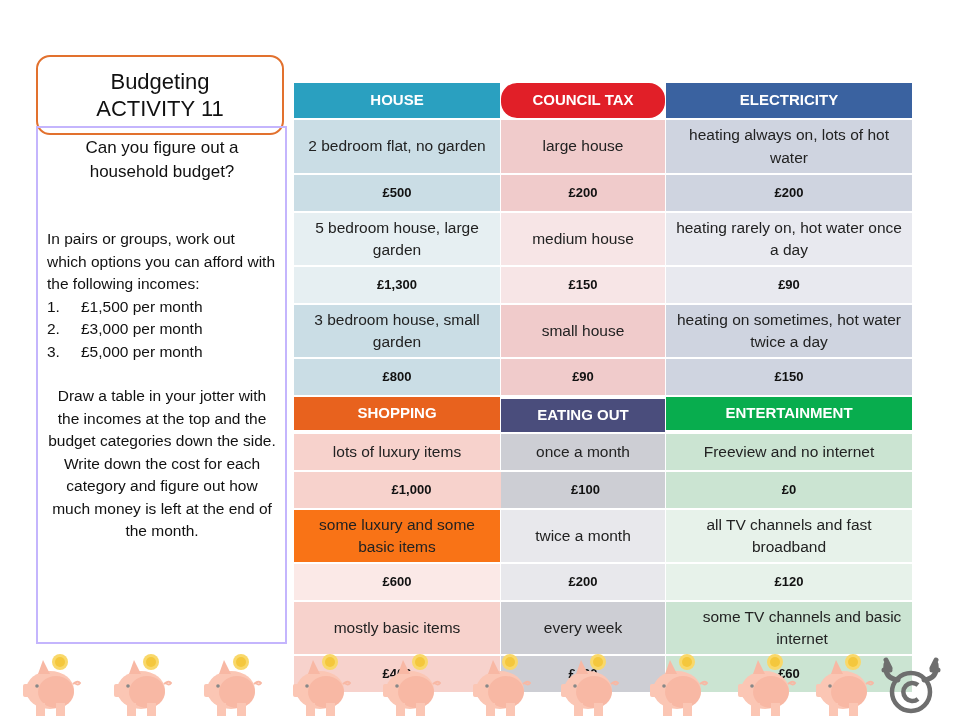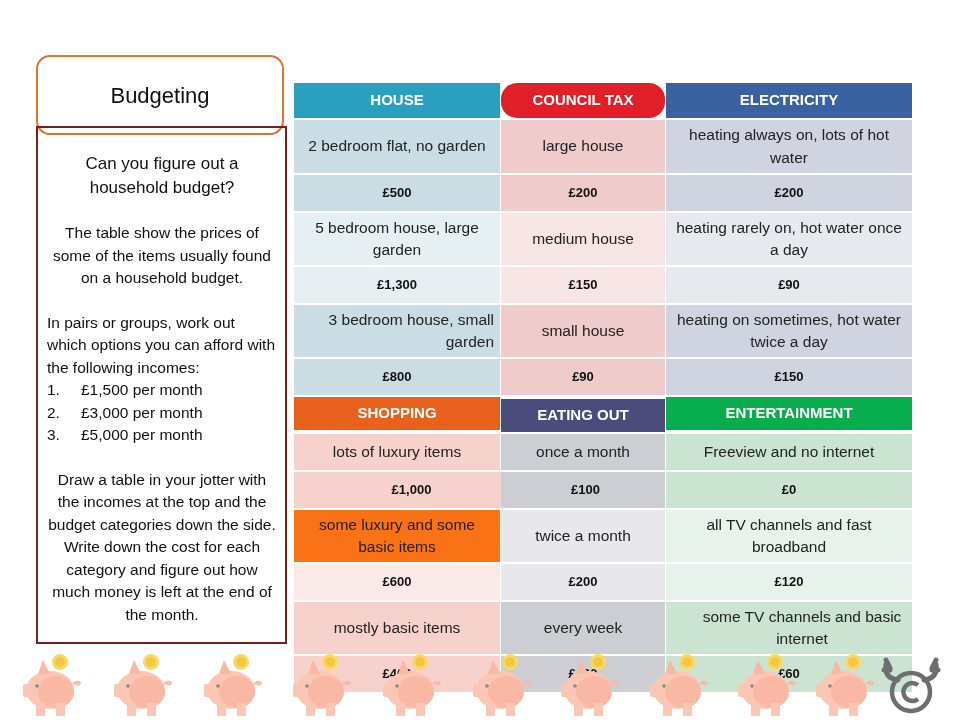--- a/index.html
+++ b/index.html
@@ -3,21 +3,21 @@
 <meta charset="utf-8">
 <style>
   html, body { margin:0; padding:0; }
   body { width:960px; height:720px; background:#ffffff; position:relative; overflow:hidden;
          font-family:"Liberation Sans", sans-serif; color:#222; }
   .title-box { position:absolute; left:36px; top:36px; width:248px; height:80px;
     border:2px solid #e2712e; border-radius:14px; box-sizing:border-box;
     display:flex; flex-direction:column; align-items:center; justify-content:center;
     font-size:22px; line-height:27px; color:#111;margin-top:19px; }
   .info-box { position:absolute; left:36px; top:126px; width:251px; height:518px;
-    border:2px solid #7f1d1d; box-sizing:border-box; padding:24px 8px 0 9px;
+    border:2px solid #c4b5fd; box-sizing:border-box; padding:8px 8px 0 9px;
     font-size:15.5px; line-height:22.5px; color:#111; }
   .info-box p { margin:0; }
   .center { text-align:center; }
   .gap { height:22px; }
   .q { font-size:17px; line-height:24px; }
   .list { list-style:none; margin:0; padding:0; }
   .list li { display:flex; }
   .list .num { width:34px; }
   .cell { position:absolute; box-sizing:border-box; display:flex; align-items:center; justify-content:center;
           text-align:center; font-size:15.5px; line-height:22.5px; color:#222; padding:0 6px;margin-top:48px; }
@@ -25,26 +25,26 @@
   .price { font-weight:bold; font-size:13px; color:#111; }
   .pigs { position:absolute; left:0; top:648px; width:960px; height:72px; }
   .pig { position:absolute; top:0; width:74px; height:72px; }
   .logo { position:absolute; left:880px; top:654px; width:62px; height:62px; }
 </style>
 </head>
 <body>
 
 <div class="title-box">
   <div>Budgeting</div>
+  <div>ACTIVITY 11</div>
 </div>
 
 <div class="info-box">
   <p class="center q">Can you figure out a household budget?</p>
   <div class="gap"></div>
-  <p class="center">The table show the prices of some of the items usually found on a household budget.</p>
   <div class="gap"></div>
   <p>In pairs or groups, work out which options you can afford with the following incomes:</p>
   <ul class="list">
     <li>
         <span class="num">1.</span>
         <span>£1,500 per month</span>
       </li>
     <li>
         <span class="num">2.</span>
         <span>£3,000 per month</span>
@@ -61,21 +61,21 @@
 <div>
 
   <div class="cell hdr" style="left:294px;top:35px;width:206px;height:35px;background:#2aa0c0;">HOUSE</div>
   <div class="cell hdr" style="left:501px;top:35px;width:164px;height:35px;background:#e11f28;border-radius:16px;">COUNCIL TAX</div>
   <div class="cell hdr" style="left:666px;top:35px;width:246px;height:35px;background:#3a62a0;">ELECTRICITY</div>
 
   <div class="cell" style="left:294px;top:72px;width:206px;height:53px;background:#cadde5;">2 bedroom flat, no garden</div>
   <div class="cell price" style="left:294px;top:127px;width:206px;height:36px;background:#cadde5;">£500</div>
   <div class="cell" style="left:294px;top:165px;width:206px;height:52px;background:#e6eff2;">5 bedroom house, large garden</div>
   <div class="cell price" style="left:294px;top:219px;width:206px;height:36px;background:#e6eff2;">£1,300</div>
-  <div class="cell" style="left:294px;top:257px;width:206px;height:52px;background:#cadde5;text-align:right;">3 bedroom house, small garden</div>
+  <div class="cell" style="left:294px;top:257px;width:206px;height:52px;background:#cadde5;">3 bedroom house, small garden</div>
   <div class="cell price" style="left:294px;top:311px;width:206px;height:36px;background:#cadde5;">£800</div>
 
   <div class="cell" style="left:501px;top:72px;width:164px;height:53px;background:#f0cbcb;">large house</div>
   <div class="cell price" style="left:501px;top:127px;width:164px;height:36px;background:#f0cbcb;">£200</div>
   <div class="cell" style="left:501px;top:165px;width:164px;height:52px;background:#f7e5e6;">medium house</div>
   <div class="cell price" style="left:501px;top:219px;width:164px;height:36px;background:#f7e5e6;">£150</div>
   <div class="cell" style="left:501px;top:257px;width:164px;height:52px;background:#f0cbcb;">small house</div>
   <div class="cell price" style="left:501px;top:311px;width:164px;height:36px;background:#f0cbcb;">£90</div>
 
   <div class="cell" style="left:666px;top:72px;width:246px;height:53px;background:#cfd4e0;">heating always on, lots of hot water</div>

